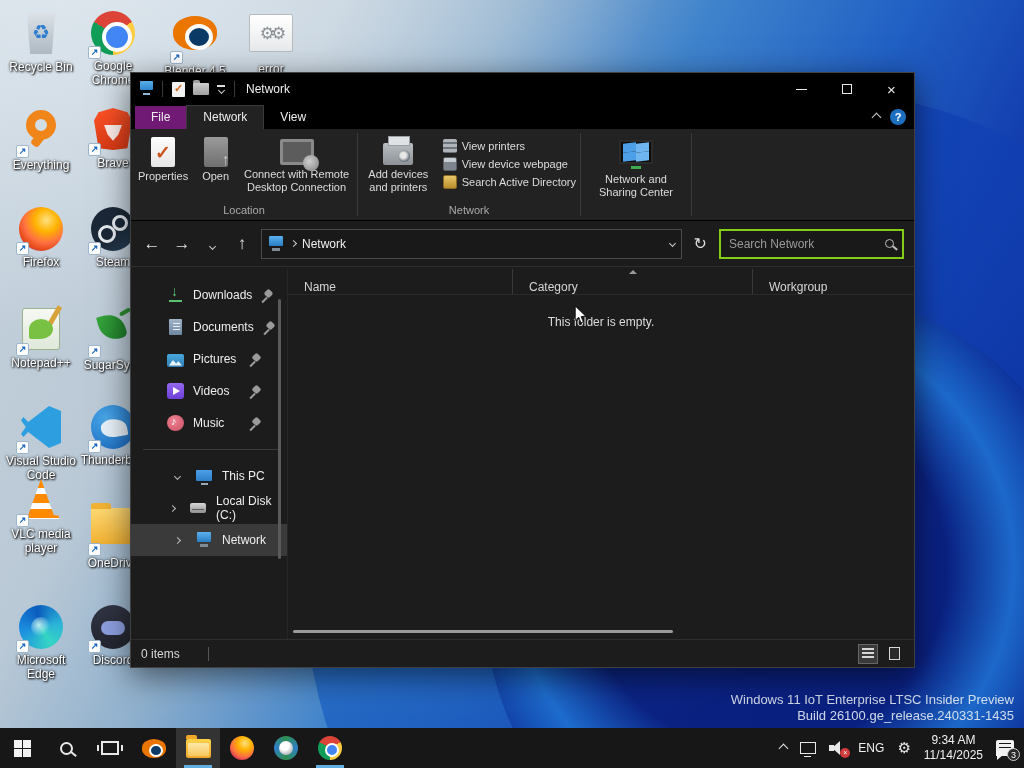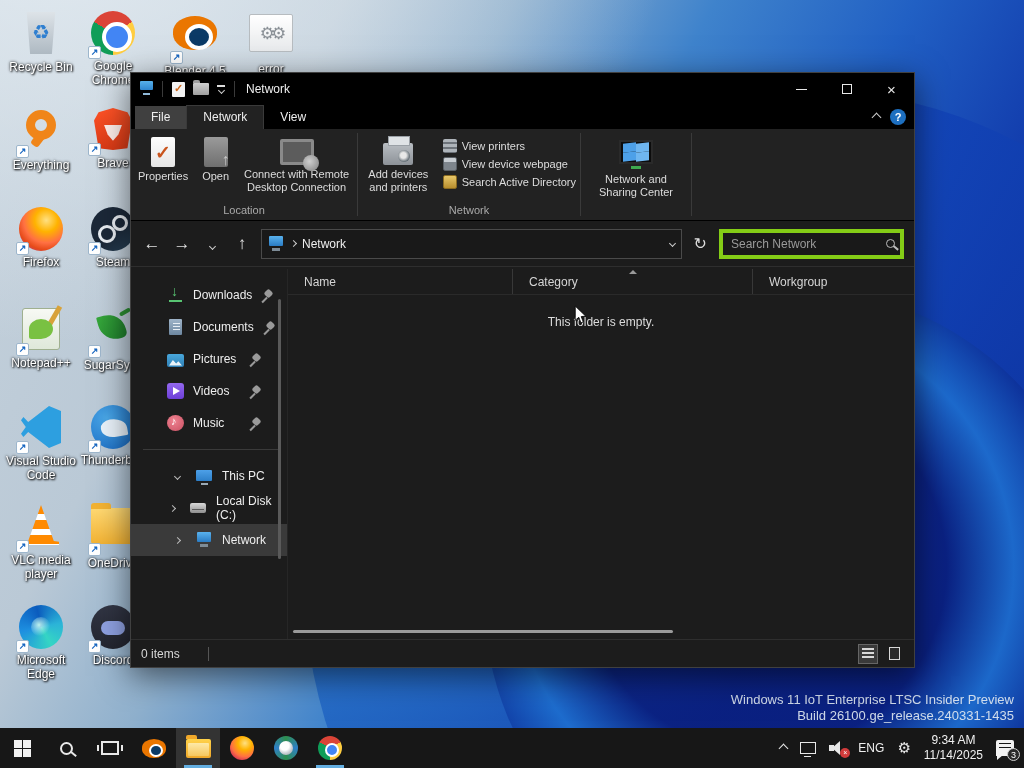--- a/index.html
+++ b/index.html
@@ -109,21 +109,21 @@
   #title { margin-left:6px; font-size:12px; color:#f0f0f0; }
   #wincontrols { margin-left:auto; display:flex; height:100%; }
   .wc { width:45px; height:100%; display:flex; align-items:center; justify-content:center; color:#e8e8e8; }
   .wc .bar { width:11px; height:1px; background:#e8e8e8; }
   .wc .box { width:10px; height:10px; border:1px solid #e8e8e8; }
   .wc.close { font-size:15px; }
 
   
   #tabsrow { height:24px; background:#000; display:flex; align-items:flex-end; position:relative; }
   .tab { padding:4px 16px 5px; font-size:12px; color:#eee; }
-  .tab.file { background:#404040; margin-left:4px; }
+  .tab.file { background:#701a75; margin-left:4px; }
   .tab.active { background:#222; border:1px solid #3a3a3a; border-bottom:none; }
   #ribbonright { position:absolute; right:8px; top:4px; display:flex; align-items:center; gap:10px; }
   .help { width:16px; height:16px; border-radius:50%; background:#1d6fc0; color:#fff; font-size:11px; font-weight:bold;
     text-align:center; line-height:16px; }
 
   
   #ribbon { height:92px; background:#222; border-bottom:1px solid #000; position:relative; display:flex; }
   .rgroup { display:flex; flex-direction:column; height:100%; }
   .rgroup .items { flex:1; display:flex; align-items:flex-start; padding-top:6px; }
   .rgroup .glabel { text-align:center; font-size:11px; color:#aaa; padding:2px 0 4px; }
@@ -152,21 +152,21 @@
   .ico-nsc .p3{left:2px;bottom:1px;transform:skewY(-6deg);} .ico-nsc .p4{right:2px;bottom:1px;transform:skewY(-6deg);background:#6fb6f0;}
   .ico-nsc::after{content:"";position:absolute;left:10px;bottom:-7px;width:10px;height:3px;background:#3faa4f;}
 
   
   #navbar { height:46px; background:#1c1c1c; border-bottom:1px solid #2e2e2e; display:flex; align-items:center; padding:0 10px; gap:8px; }
   .navbtn { color:#e0e0e0; font-size:17px; width:22px; text-align:center; }
   #addrbox { flex:1; height:30px; background:#191919; border:1px solid #4a4a4a; display:flex; align-items:center; padding:0 6px; gap:6px; }
   #addrbox .path { font-size:12px; color:#eee; }
   #addr-drop { margin-left:auto; }
   .refresh { font-size:16px; color:#ddd; padding:0 4px; }
-  #searchbox { width:185px; height:30px; background:#191919; border:4px solid #84cc16; display:flex; align-items:center; padding:0 8px; }
+  #searchbox { width:185px; height:30px; background:#191919; border:2px solid #84cc16; display:flex; align-items:center; padding:0 8px; }
   #searchbox input { flex:1; background:transparent; border:none; outline:none; color:#ccc; font-size:12px;
     font-family:"Liberation Sans",sans-serif; }
   #searchbox input::placeholder { color:#9a9a9a; }
   .mag { width:9px; height:9px; border:1.6px solid #bbb; border-radius:50%; position:relative; flex:none; }
   .mag::after { content:""; position:absolute; width:6px; height:1.6px; background:#bbb; right:-5px; bottom:-2px; transform:rotate(40deg); }
 
   
   #body { position:absolute; top:196px; bottom:28px; left:0; right:0; display:flex; }
   #sidebar { width:156px; position:relative; padding-top:10px; }
   #sidebar .vscroll { position:absolute; right:6px; top:30px; width:3px; height:260px; background:#5a5a5a; border-radius:2px; }
@@ -197,21 +197,21 @@
   .si-disk::after{content:"";position:absolute;left:2px;top:9px;width:12px;height:1px;background:#5a5a5a;}
   .si-network::before{content:"";position:absolute;left:1px;top:0px;width:14px;height:10px;background:linear-gradient(#59b2ee,#2a7cc4);border-radius:1px;}
   .si-network::after{content:"";position:absolute;left:4px;bottom:1px;width:8px;height:3px;background:#7d8b96;}
   .pin { width:12px; height:12px; position:relative; flex:none; }
   .pin::before{content:"";position:absolute;right:1px;top:1px;width:7px;height:7px;background:#9a9a9a;border-radius:2px;transform:rotate(45deg);}
   .pin::after{content:"";position:absolute;left:0;bottom:0;width:7px;height:1.8px;background:#9a9a9a;transform:rotate(-45deg);}
   .tchev i { border-color:#bbb; }
 
   #content { flex:1; position:relative; border-left:1px solid #262626; }
   #cols { display:flex; height:26px; align-items:center; border-bottom:1px solid #2a2a2a; color:#d5d5d5; font-size:12px; position:relative; }
-  .col { height:100%; display:flex; align-items:center; padding-left:16px; border-right:1px solid #383838; position:relative; }
+  .col { height:100%; display:flex; align-items:flex-end; padding-left:16px; border-right:1px solid #383838; position:relative; }
   .col.c-name { width:225px; }
   .col.c-cat { width:240px; }
   .col.c-wg { flex:1; border-right:none; }
   .sortmark { position:absolute; top:1px; left:50%; margin-left:-4px; width:0; height:0;
     border-left:4px solid transparent; border-right:4px solid transparent; border-bottom:4px solid #9a9a9a; }
   #emptymsg { position:absolute; top:46px; left:0; right:0; text-align:center; color:#dcdcdc; font-size:12px; }
   #hscroll { position:absolute; left:5px; bottom:6px; width:380px; height:3px; background:#9a9a9a; border-radius:2px; }
   #cursor { position:absolute; left:286px; top:36px; width:13px; height:20px; }
 
   
@@ -355,21 +355,21 @@
       </div>
     <div class="lbl">Visual Studio Code</div>
   </div>
   <div class="dicon" style="left:78px;top:404px">
     <div class="glyph">
         <div class="g-thunderbird"></div>
         <span class="sc"></span>
       </div>
     <div class="lbl">Thunderbird</div>
   </div>
-  <div class="dicon" style="left:6px;top:502px">
+  <div class="dicon" style="left:6px;top:476px">
     <div class="glyph">
         <div class="g-vlc"></div>
         <span class="sc"></span>
       </div>
     <div class="lbl">VLC media player</div>
   </div>
   <div class="dicon" style="left:78px;top:502px">
     <div class="glyph">
         <div class="g-onedrive"></div>
         <span class="sc"></span>

